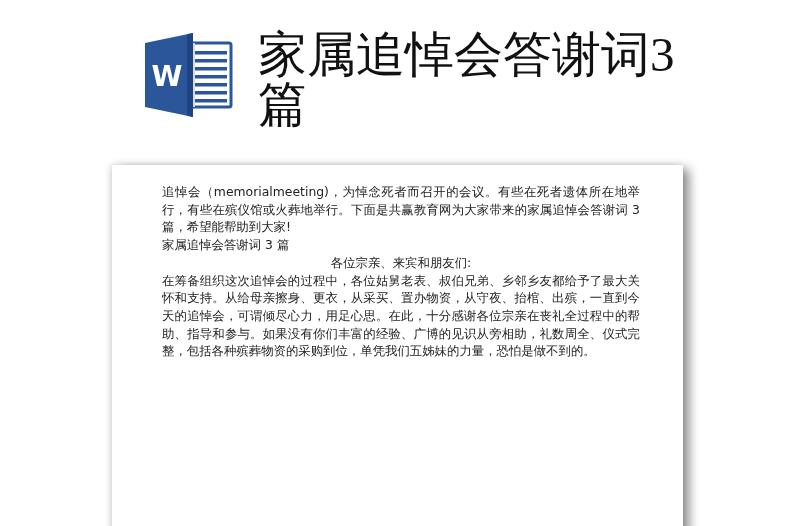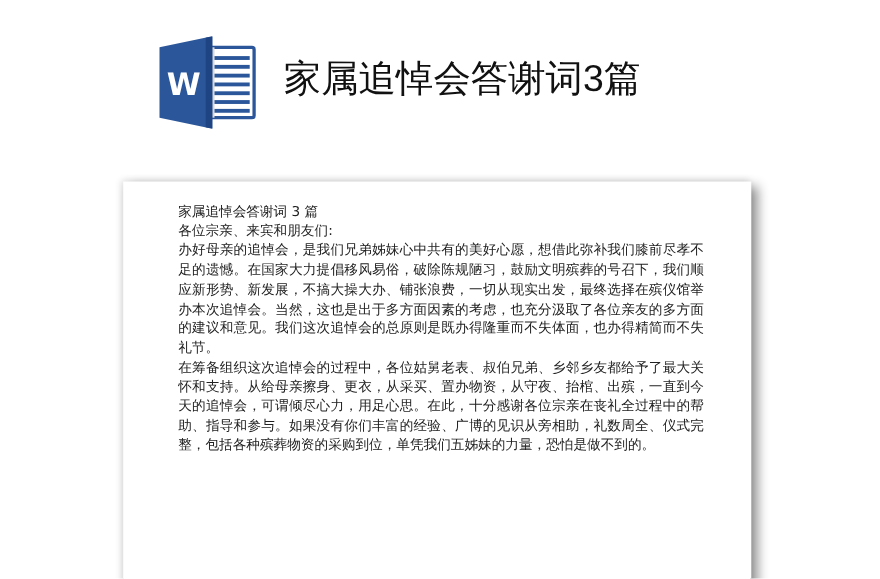--- a/index.html
+++ b/index.html
@@ -23,24 +23,24 @@
   .word-icon {
     position: absolute;
     left: 143px;
     top: 33px;
     width: 92px;
     height: 84px;
   }
   .title {
     position: absolute;
     left: 258px;
-    top: 47px;
+    top: 30px;
     width: 420px;
-    font-family: Liberation Sans, sans-serif;
-    font-size: 34px;
+    font-family: Liberation Serif, serif;
+    font-size: 49px;
     line-height: 50px;
     color: #111111;
     font-weight: normal;
     letter-spacing: 0px;
     margin: 0;
   }
   .page {
     position: absolute;
     left: 112px;
     top: 165px;
@@ -58,20 +58,21 @@
     font-size: 12.4px;
     line-height: 17.7px;
     color: #222222;
   }
   .page-content p {
     margin: 0;
     text-align: justify;
     word-break: break-all;
   }
   .page-content p.center {
+    text-align: center;
   }
 </style>
 </head>
 <body>
 
 <div class="header">
   <div class="word-icon">
     <svg width="92" height="84" viewBox="0 0 92 84" xmlns="http://www.w3.org/2000/svg">
 
       <rect x="42" y="10" width="46" height="64" rx="2" ry="2" fill="#ffffff" stroke="#2b579a" stroke-width="3"></rect>
@@ -88,18 +89,18 @@
       <polygon points="44,1.3 50,0 50,84 44,82.7" fill="#1e4483"></polygon>
 
       <text x="24" y="53" text-anchor="middle" font-family="DejaVu Sans, sans-serif" font-weight="bold" font-size="28" fill="#ffffff">W</text>
     </svg>
   </div>
   <h1 class="title">家属追悼会答谢词3篇</h1>
 </div>
 
 <div class="page">
   <div class="page-content">
+    <p>追悼会（memorialmeeting)，为悼念死者而召开的会议。有些在死者遗体所在地举行，有些在殡仪馆或火葬地举行。下面是共赢教育网为大家带来的家属追悼会答谢词 3 篇，希望能帮助到大家!</p>
     <p>家属追悼会答谢词 3 篇</p>
     <p class="center">各位宗亲、来宾和朋友们:</p>
-    <p>办好母亲的追悼会，是我们兄弟姊妹心中共有的美好心愿，想借此弥补我们膝前尽孝不足的遗憾。在国家大力提倡移风易俗，破除陈规陋习，鼓励文明殡葬的号召下，我们顺应新形势、新发展，不搞大操大办、铺张浪费，一切从现实出发，最终选择在殡仪馆举办本次追悼会。当然，这也是出于多方面因素的考虑，也充分汲取了各位亲友的多方面的建议和意见。我们这次追悼会的总原则是既办得隆重而不失体面，也办得精简而不失礼节。</p>
     <p>在筹备组织这次追悼会的过程中，各位姑舅老表、叔伯兄弟、乡邻乡友都给予了最大关怀和支持。从给母亲擦身、更衣，从采买、置办物资，从守夜、抬棺、出殡，一直到今天的追悼会，可谓倾尽心力，用足心思。在此，十分感谢各位宗亲在丧礼全过程中的帮助、指导和参与。如果没有你们丰富的经验、广博的见识从旁相助，礼数周全、仪式完整，包括各种殡葬物资的采购到位，单凭我们五姊妹的力量，恐怕是做不到的。</p>
   </div>
 </div>
 
 </body></html>

